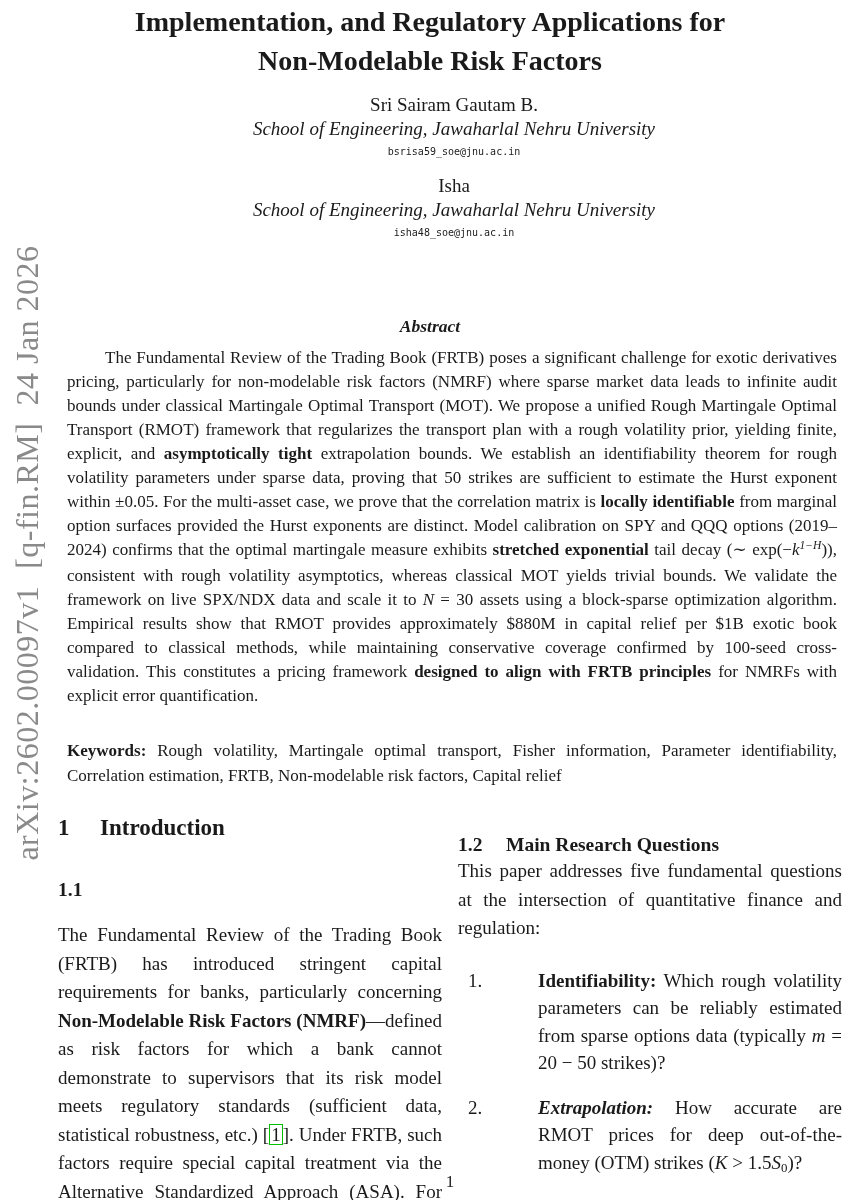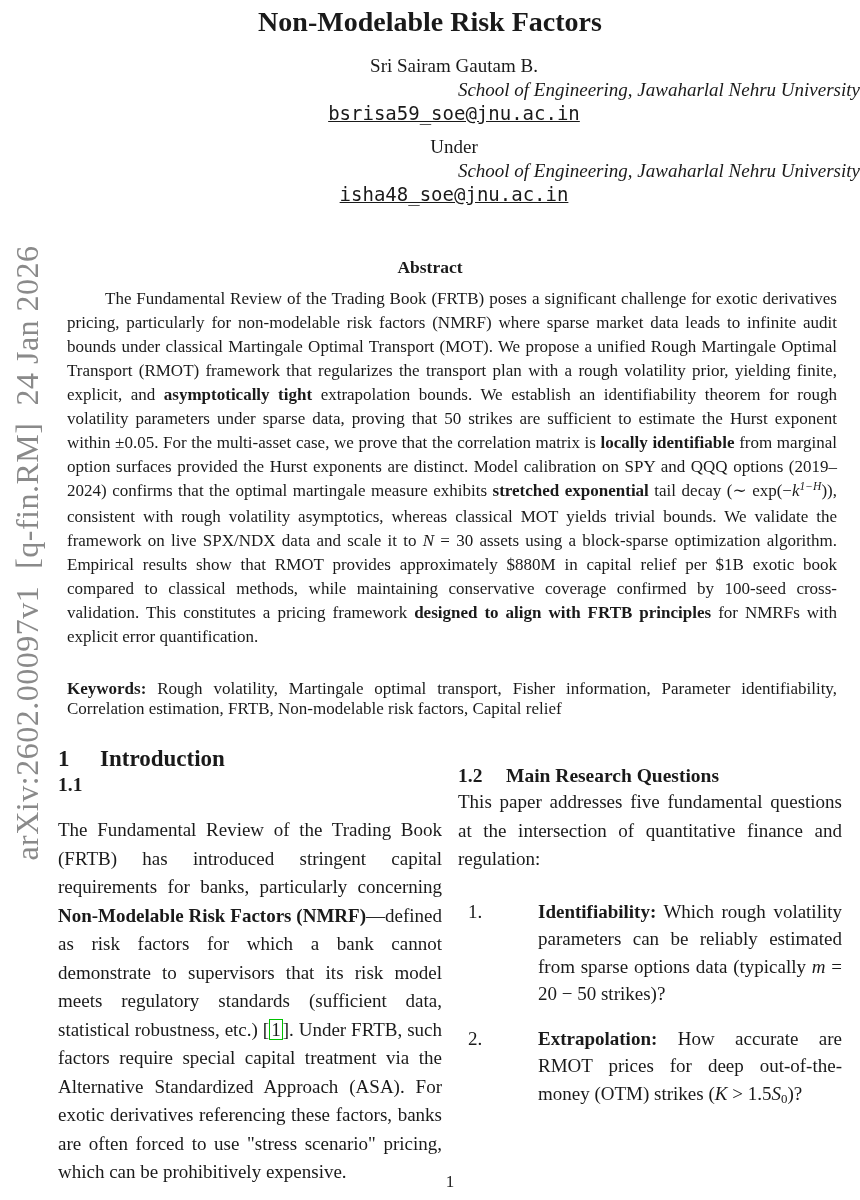--- a/index.html
+++ b/index.html
@@ -26,43 +26,44 @@
     margin:2px 60px 0 60px;
     text-align:center;
     font-weight:bold;
     font-size:28px;
     line-height:39px;
   }
   
   .authors{margin-top:13px;text-align:center;}
   .author-block{margin-top:11px;padding-left:48px;}
   .author-name{font-size:19px;line-height:24px;}
-  .author-affil{font-size:19px;line-height:24px;font-style:italic;text-align:right;}
+  .author-affil{font-size:19px;line-height:24px;font-style:italic;}
   .author-email{
     font-family:"DejaVu Sans Mono","Liberation Mono",monospace;
-    font-size:19px;line-height:22px;text-decoration:underline;
+    font-size:10px;line-height:22px;
   }
   
   .abstract-heading{
-    margin-top:52px;
+    margin-top:72px;
     text-align:center;
     font-weight:bold;
     font-size:17.5px;
+    font-style:italic;
   }
   .abstract-body{
     margin:9px 23px 16px 67px;
     font-size:17px;
     line-height:24px;
     text-align:justify;
     text-indent:38px;
   }
   .keywords{
     margin:30px 23px 0 67px;
     font-size:17px;
-    line-height:20px;
+    line-height:25px;
     text-align:justify;
   }
   
   .columns{
     display:flex;
     margin:26px 18px 0 58px;
     gap:16px;
   }
   .col{flex:1 1 0;min-width:0;}
   .h1{
@@ -73,21 +74,21 @@
   }
   .h1 .sec-num{width:42px;flex-shrink:0;}
   .h2{
     font-size:19.5px;
     font-weight:bold;
     line-height:24px;
     display:flex;
   }
   .h2 .sec-num{width:48px;flex-shrink:0;}
   .h2-first{margin-top:19px;}
-  .left-h2{}
+  .left-h2{margin-top:36px;}
   .body-par{
     margin-top:19px;
     font-size:19px;
     line-height:28.5px;
     text-align:justify;
   }
   .rc-intro{
     font-size:19px;
     line-height:28.5px;
     text-align:justify;
@@ -124,31 +125,32 @@
   }
 </style>
 </head>
 <body>
 
 <div class="page">
 
   <div class="watermark">arXiv:2602.00097v1  [q-fin.RM]  24 Jan 2026</div>
 
   <div class="title">
+    <div>Implementation, and Regulatory Applications for</div>
     <div>Non-Modelable Risk Factors</div>
   </div>
 
   <div class="authors">
     <div class="author-block">
       <div class="author-name">Sri Sairam Gautam B.</div>
       <div class="author-affil">School of Engineering, Jawaharlal Nehru University</div>
       <div class="author-email">bsrisa59_soe@jnu.ac.in</div>
     </div>
     <div class="author-block">
-      <div class="author-name">Under</div>
+      <div class="author-name">Isha</div>
       <div class="author-affil">School of Engineering, Jawaharlal Nehru University</div>
       <div class="author-email">isha48_soe@jnu.ac.in</div>
     </div>
   </div>
 
   <div class="abstract-heading">Abstract</div>
   <div class="abstract-body"><span>The Fundamental Review of the Trading Book (FRTB) poses a significant challenge for exotic derivatives pricing, particularly for non-modelable risk factors (NMRF) where sparse market data leads to infinite audit bounds under classical Martingale Optimal Transport (MOT). We propose a unified Rough Martingale Optimal Transport (RMOT) framework that regularizes the transport plan with a rough volatility prior, yielding finite, explicit, and </span><span style="font-weight: bold;">asymptotically tight</span><span> extrapolation bounds. We establish an identifiability theorem for rough volatility parameters under sparse data, proving that 50 strikes are sufficient to estimate the Hurst exponent within ±0.05. For the multi-asset case, we prove that the correlation matrix is </span><span style="font-weight: bold;">locally identifiable</span><span> from marginal option surfaces provided the Hurst exponents are distinct. Model calibration on SPY and QQQ options (2019–2024) confirms that the optimal martingale measure exhibits </span><span style="font-weight: bold;">stretched exponential</span><span> tail decay (∼ exp(−</span><span style="font-style: italic;">k</span><span class="sup" style="font-style: italic;">1−H</span><span>)), consistent with rough volatility asymptotics, whereas classical MOT yields trivial bounds. We validate the framework on live SPX/NDX data and scale it to </span><span style="font-style: italic;">N</span><span> = 30 assets using a block-sparse optimization algorithm. Empirical results show that RMOT provides approximately $880M in capital relief per $1B exotic book compared to classical methods, while maintaining conservative coverage confirmed by 100-seed cross-validation. This constitutes a pricing framework </span><span style="font-weight: bold;">designed to align with FRTB principles</span><span> for NMRFs with explicit error quantification.</span></div>
 
   <div class="keywords"><span style="font-weight: bold;">Keywords:</span><span> Rough volatility, Martingale optimal transport, Fisher information, Parameter identifiability, Correlation estimation, FRTB, Non-modelable risk factors, Capital relief</span></div>
 
@@ -172,21 +174,21 @@
       </div>
       <div class="rc-intro">This paper addresses five fundamental questions at the intersection of quantitative finance and regulation:</div>
 
       <div class="qlist">
         <div class="qitem">
           <span class="qnum">1.</span>
           <span class="qtext"><span style="font-weight: bold;">Identifiability:</span><span> Which rough volatility parameters can be reliably estimated from sparse options data (typically </span><span style="font-style: italic;">m</span><span> = 20 − 50 strikes)?</span></span>
         </div>
         <div class="qitem">
           <span class="qnum">2.</span>
-          <span class="qtext"><span style="font-weight: bold;">Extrapolation:</span><span> How accurate are RMOT prices for deep out-of-the-money (OTM) strikes (</span><span style="font-style: italic;">K</span><span> &gt; 1.5</span><span style="font-style: italic;">S</span><span class="sub">0</span><span>)?</span></span>
+          <span class="qtext"><span style="font-weight: bold; font-style: italic;">Extrapolation:</span><span> How accurate are RMOT prices for deep out-of-the-money (OTM) strikes (</span><span style="font-style: italic;">K</span><span> &gt; 1.5</span><span style="font-style: italic;">S</span><span class="sub">0</span><span>)?</span></span>
         </div>
 
       </div>
     </div>
 
   </div>
 
   <div class="footer">1</div>
 
 </div>

